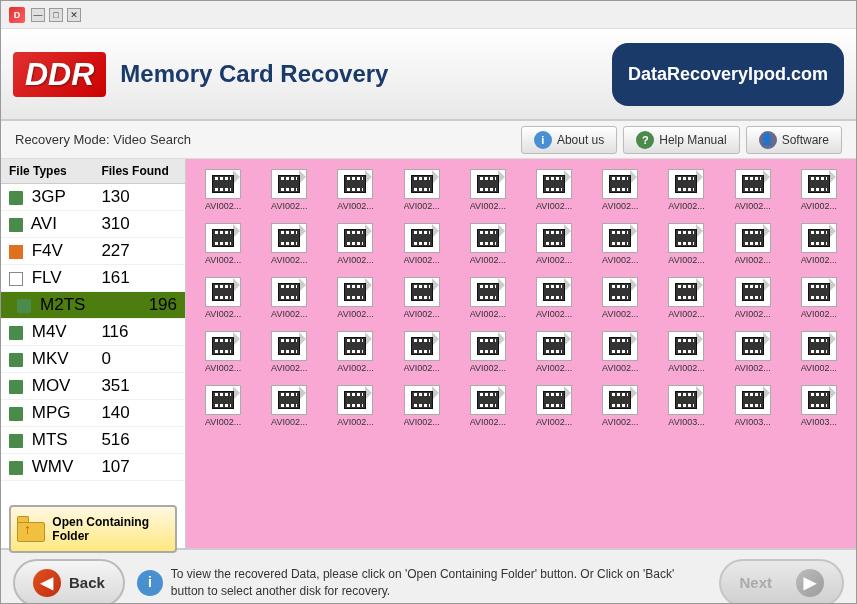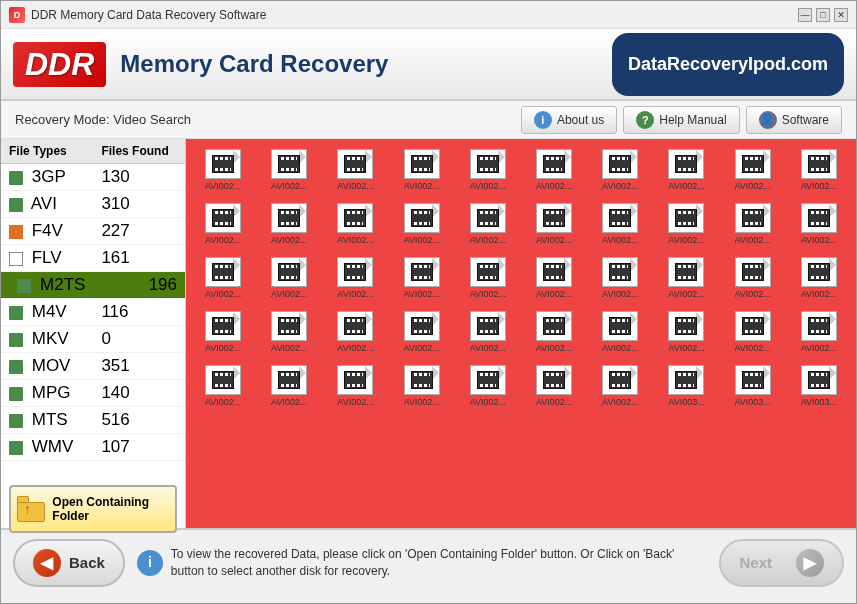--- a/index.html
+++ b/index.html
@@ -47,21 +47,21 @@
       cursor: pointer;
       display: flex;
       align-items: center;
       justify-content: center;
       font-size: 9px;
     }
 
     
     .header {
       background: linear-gradient(to bottom, #ffffff, #e8e8e8);
-      height: 72px;
+      height: 92px;
       display: flex;
       align-items: center;
       padding: 0 12px;
       border-bottom: 2px solid #ccc;
     }
     .ddr-logo {
       background: linear-gradient(135deg, #e03030, #cc0000);
       color: white;
       font-size: 32px;
       font-weight: 900;
@@ -221,21 +221,21 @@
       bottom: 4px;
       left: 6px;
       font-size: 14px;
       color: #e05000;
       font-weight: bold;
     }
 
     
     .right-panel {
       flex: 1;
-      background: #ef4444;
+      background: #f9a8d4;
       overflow-y: scroll;
       overflow-x: hidden;
       padding: 6px;
     }
     .file-grid {
       display: grid;
       grid-template-columns: repeat(10, 1fr);
       gap: 4px;
     }
     .file-item {
@@ -381,21 +381,20 @@
     
     .right-panel::-webkit-scrollbar { width: 12px; }
     .right-panel::-webkit-scrollbar-track { background: #f0f0f0; border-left: 1px solid #ddd; }
     .right-panel::-webkit-scrollbar-thumb { background: #b0b0b0; border: 2px solid #f0f0f0; border-radius: 2px; }
   </style>
 </head>
 <body>
 
 <div class="titlebar">
   <div class="titlebar-icon">D</div>
-  <span class="titlebar-title">DDR Memory Card Data Recovery Software</span>
   <div class="titlebar-controls">
     <div class="titlebar-btn">—</div>
     <div class="titlebar-btn">□</div>
     <div class="titlebar-btn">✕</div>
   </div>
 </div>
 
 <div class="header">
   <div class="ddr-logo">DDR</div>
   <div class="header-title">Memory Card Recovery</div>

